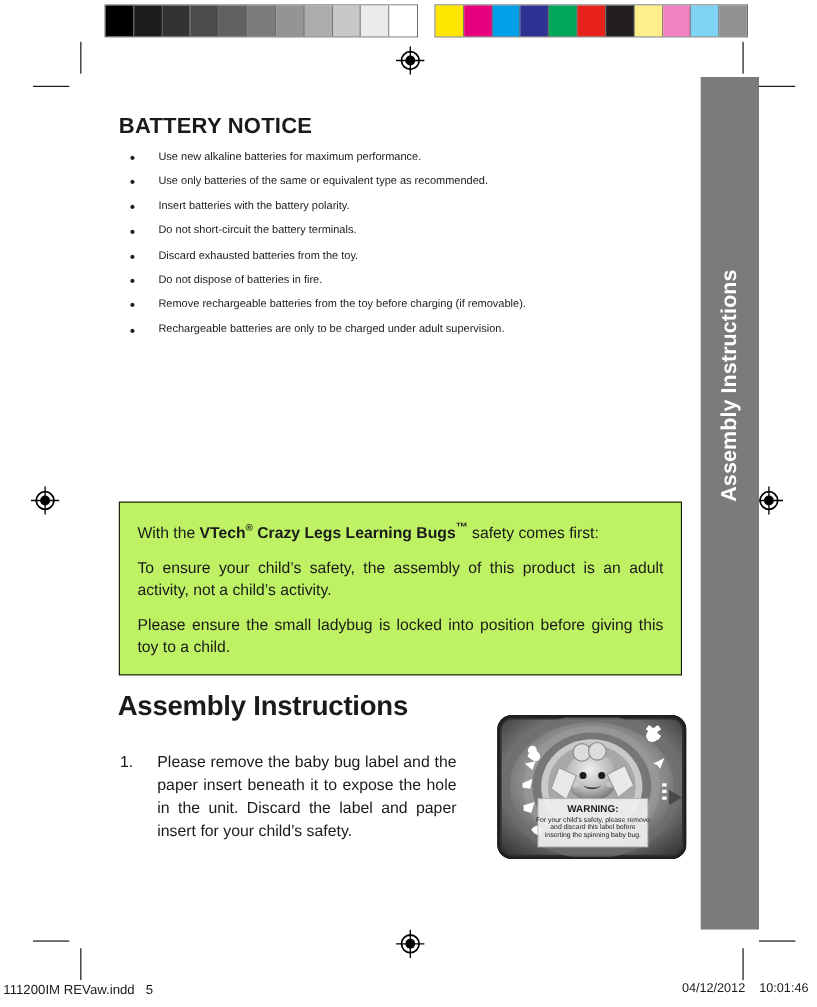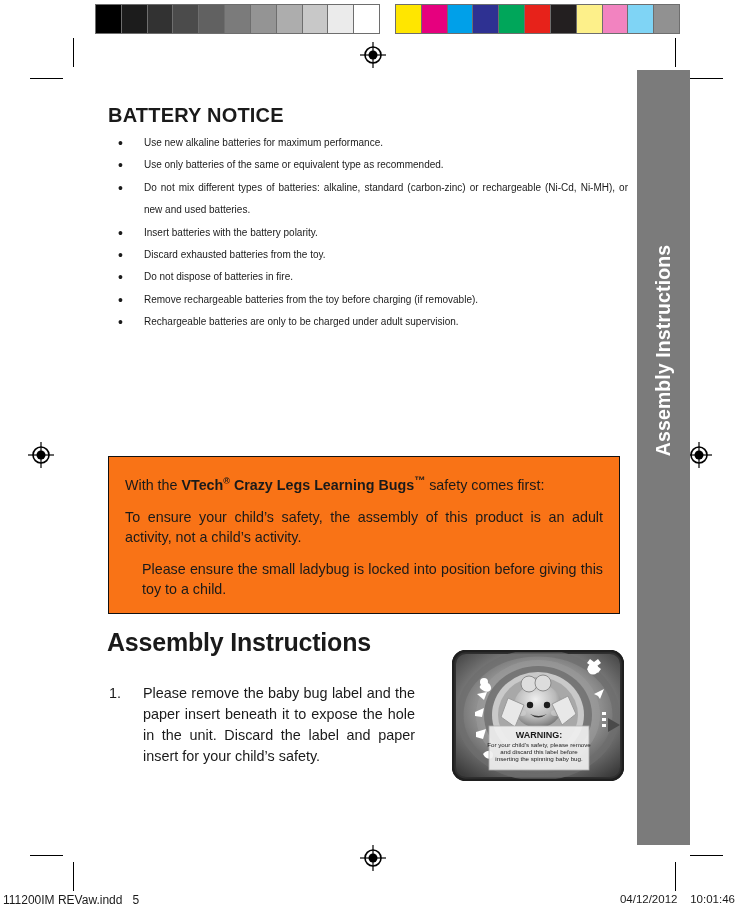--- a/index.html
+++ b/index.html
@@ -92,28 +92,28 @@
 
   
   #safety-box {
     position: absolute;
     left: 108px;
     top: 456px;
     width: 512px;
     border: 1.5px solid #111;
     box-sizing: border-box;
     padding: 13px 16px 14px 16px;
-    background: #f97316;
+    background: #bef264;
   }
   #safety-box p {
     margin: 0 0 12px 0;
     font-size: 14.3px;
     line-height: 20px;
   }
-  #safety-box p:last-child { margin-bottom: 0; margin-left: 17px; }
+  #safety-box p:last-child { margin-bottom: 0; }
   #safety-box p.justify { text-align: justify; }
   .sup { font-size: 9px; vertical-align: super; }
   .tm  { font-size: 11px; vertical-align: super; }
   .b { font-weight: bold; }
 
   
   #asm-heading {
     position: absolute;
     left: 107px;
     top: 628px;
@@ -279,22 +279,22 @@
       <span>Assembly Instructions</span>
     </div>
     <div id="page-number">5</div>
   </div>
 
   <div id="content">
     <div id="notice-title">BATTERY NOTICE</div>
     <ul class="bullets" id="battery-bullets">
         <li>Use new alkaline batteries for maximum performance.</li>
         <li class="justify">Use only batteries of the same or equivalent type as recommended.</li>
-        <li class="justify">Do not mix different types of batteries: alkaline, standard (carbon-zinc) or rechargeable (Ni-Cd, Ni-MH), or new and used batteries.</li>
         <li>Insert batteries with the battery polarity.</li>
+        <li>Do not short-circuit the battery terminals.</li>
         <li>Discard exhausted batteries from the toy.</li>
         <li>Do not dispose of batteries in fire.</li>
         <li class="justify">Remove rechargeable batteries from the toy before charging (if removable).</li>
         <li class="justify">Rechargeable batteries are only to be charged under adult supervision.</li>
       </ul>
   </div>
 
   <div id="safety-box">
     <p><span>With the </span><span class="b">VTech</span><span class="b sup">®</span><span class="b"> Crazy Legs Learning Bugs</span><span class="b tm">™</span><span> safety comes first:</span></p>
     <p class="justify">To ensure your child’s safety, the assembly of this product is an adult activity, not a child’s activity.</p>

